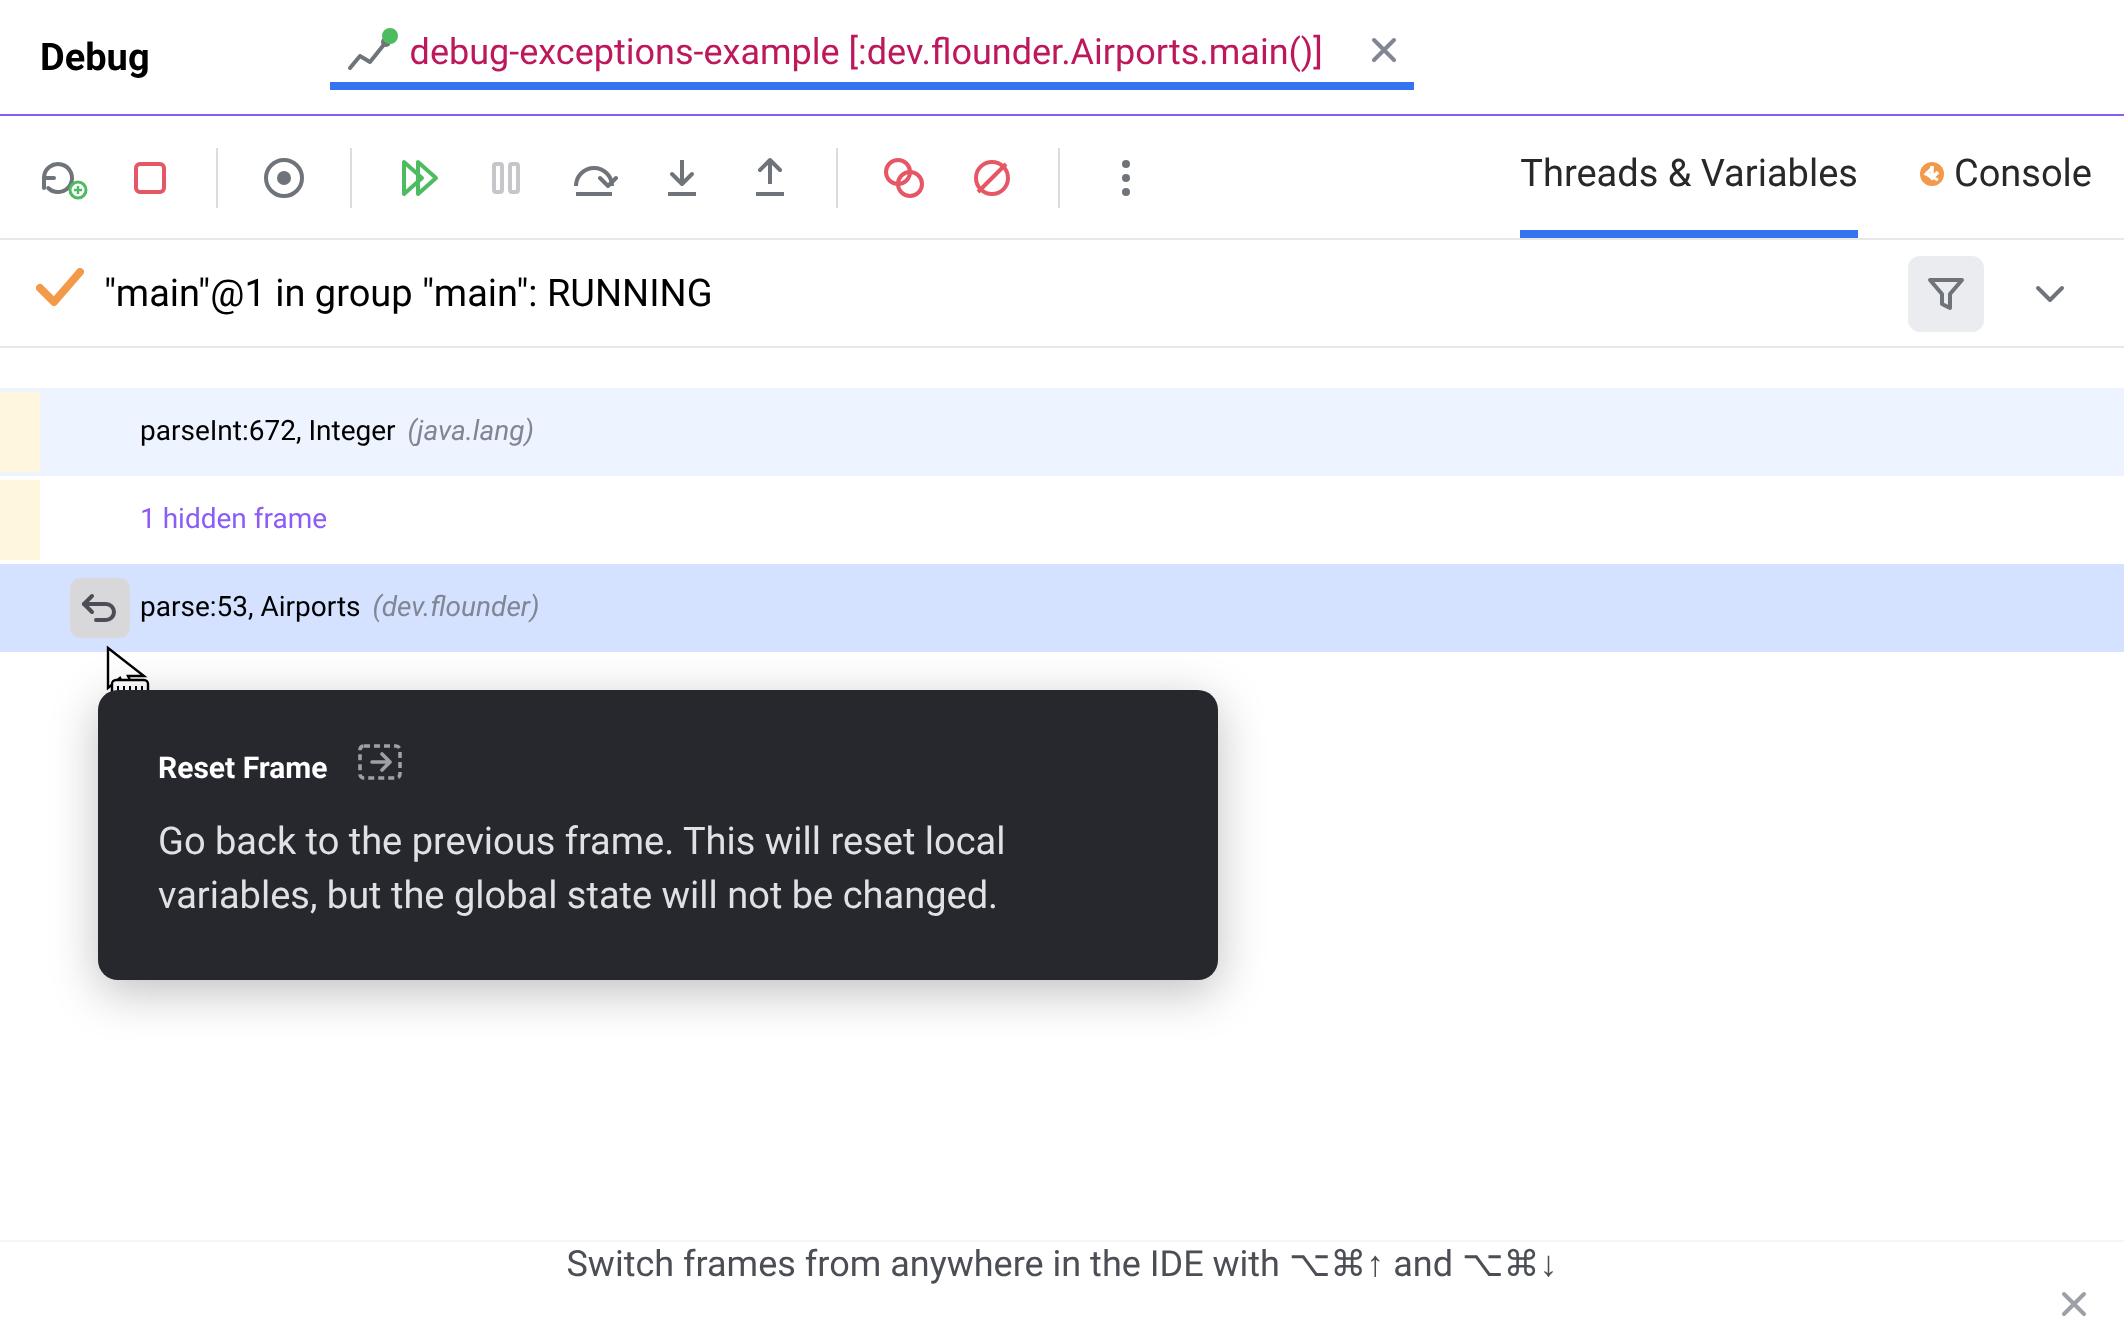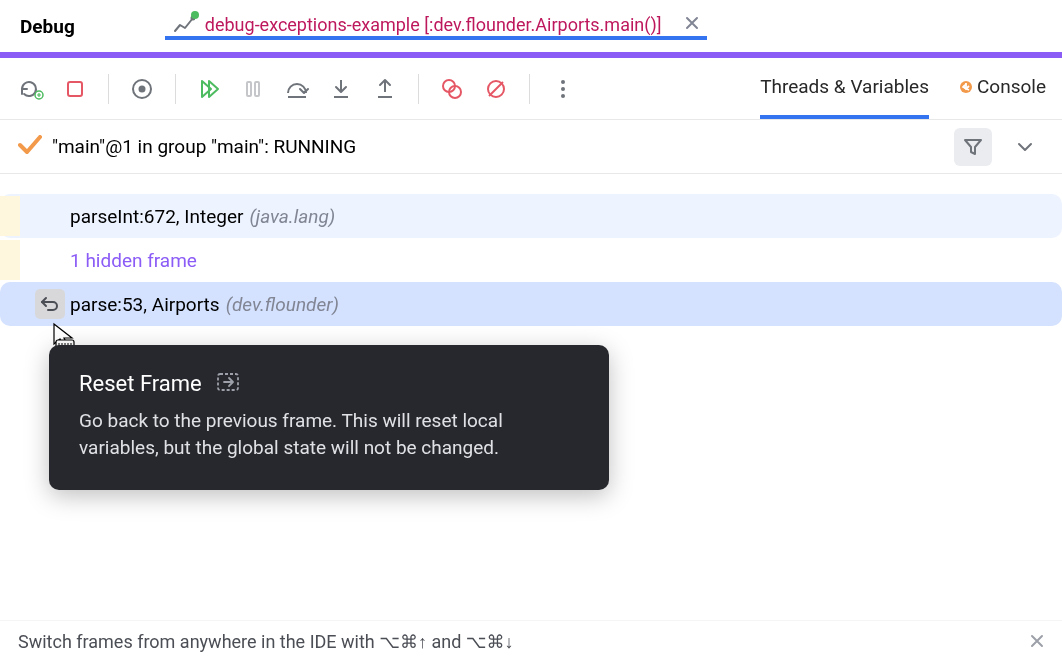--- a/index.html
+++ b/index.html
@@ -12,21 +12,21 @@
       overflow: hidden;
       position: relative;
     }
 
     
     .header {
       display: flex;
       align-items: center;
       height: 58px;
       padding: 12px 20px;
-      border-bottom: 6px solid #8b5cf6;
+      border-bottom: 1px solid #8b5cf6;
     }
     .debug-title {
       font-weight: 700;
       font-size: 19px;
       margin-right: 90px;
     }
     .tab {
       display: flex;
       align-items: center;
       gap: 10px;
@@ -121,23 +121,22 @@
     .yellow-strip {
       position: absolute;
       left: 0; width: 20px; height: 40px;
       background: #fff6de;
     }
     .frame-row {
       display: flex;
       align-items: center;
       height: 44px;
       padding-left: 70px;
-      font-size: 19px;
+      font-size: 14px;
       position: relative;
-      border-radius: 10px;
     }
     .frame-row .pkg { color: #818594; margin-left: 6px; }
     .frame-row.highlight { background: #edf3ff; }
     .frame-row.selected { background: #d4e2ff; }
     .frame-row.dim { color: #8b5cf6; }
     .reset-frame-btn {
       position: absolute;
       left: 35px;
       width: 30px; height: 30px;
       background: #d8d8db;
@@ -164,34 +163,35 @@
       border-radius: 10px;
       padding: 26px 30px 28px;
       box-shadow: 0 6px 24px rgba(0,0,0,0.25);
     }
     .tooltip-title-row {
       display: flex;
       align-items: center;
       gap: 14px;
       margin-bottom: 12px;
     }
-    .tooltip-title { font-weight: 400; font-size: 22px; }
+    .tooltip-title { font-weight: 700; font-size: 15px; }
     .tooltip-body { font-size: 19px; color: #dfe1e5; line-height: 1.42; }
 
     
     .hint-bar {
       position: absolute;
       bottom: 0; left: 0; right: 0;
       height: 42px;
       display: flex;
       align-items: center;
       padding: 0 18px;
       font-size: 18px;
       color: #4b4e55;
       border-top: 1px solid rgba(0,0,0,0.04);
+      flex-direction: column;
     }
     .hint-close {
       margin-left: auto;
       color: #818594;
     }
 
     .italic { font-style: italic; }
   </style>
 </head>
 <body>

